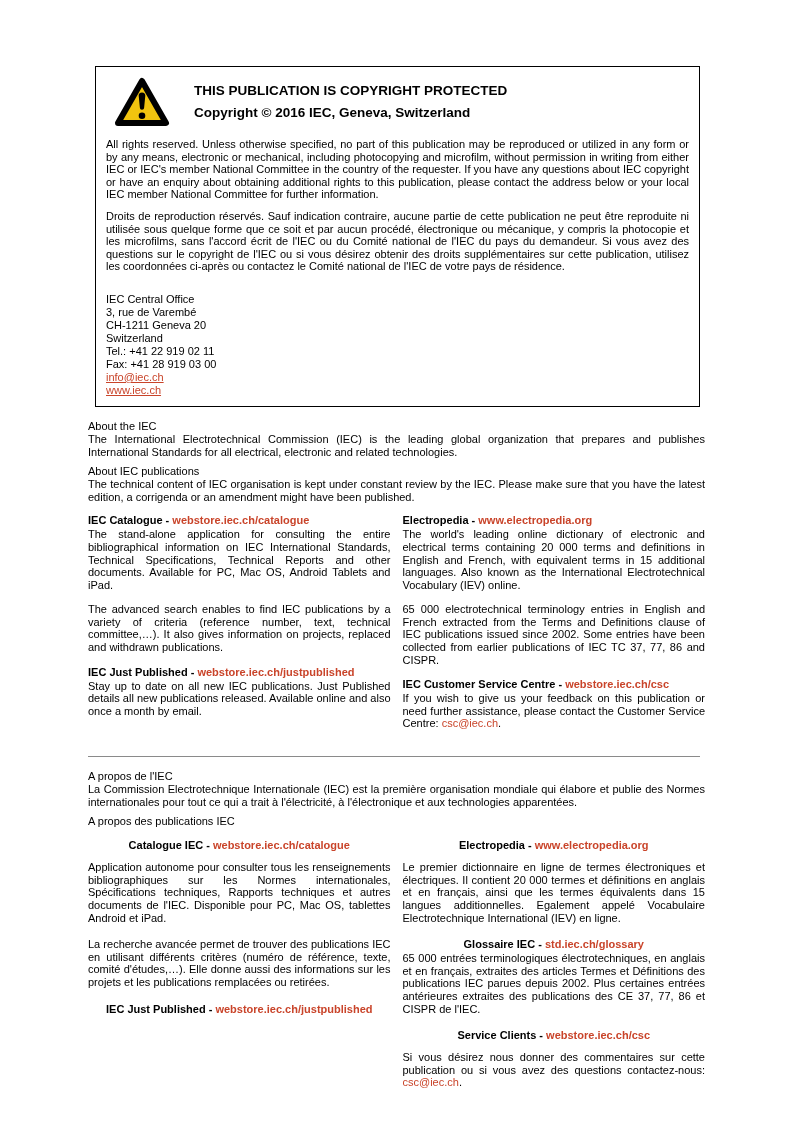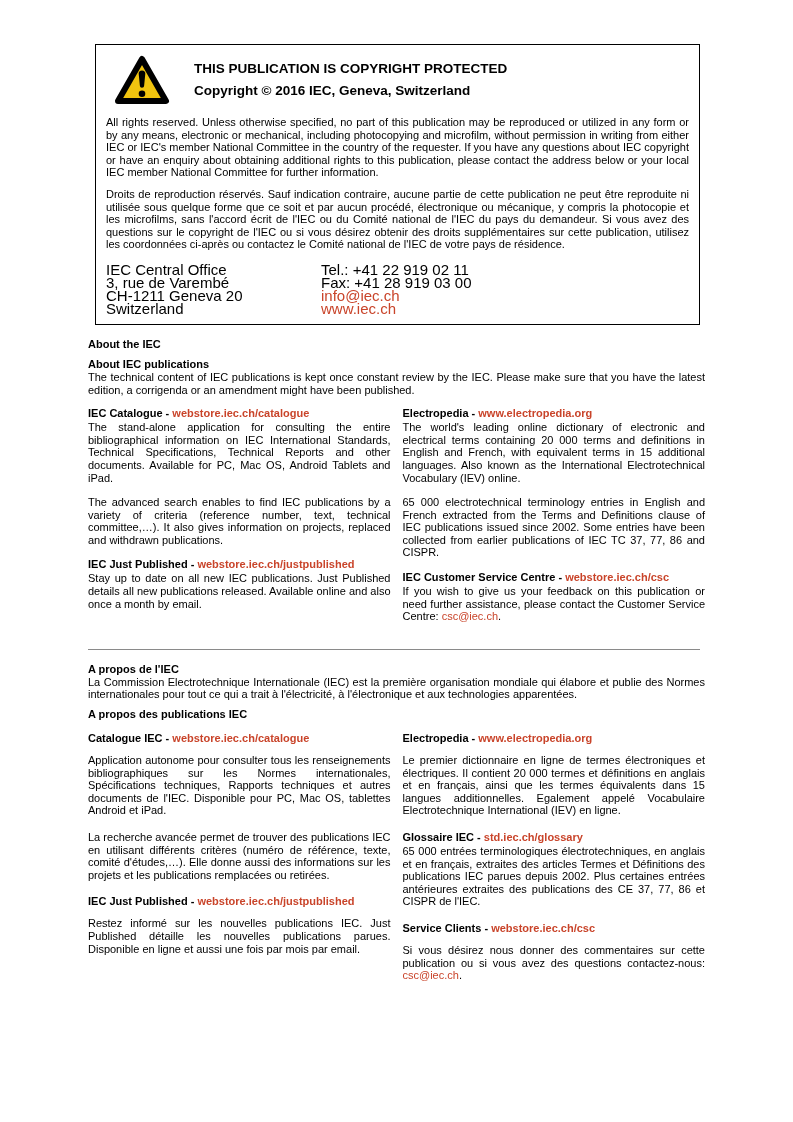--- a/index.html
+++ b/index.html
@@ -9,51 +9,51 @@
   *{margin:0;padding:0;box-sizing:border-box;}
   html,body{background:#fff;}
   body{
     width:793px;height:1122px;
     font-family:"Liberation Sans",sans-serif;
     color:#000;
   }
   .page{
     position:relative;width:793px;height:1122px;
     background:#fff;overflow:hidden;
-    padding:44px 88px 0 88px;
+    padding:66px 88px 0 88px;
   }
   
   .copyright-box{
     border:1px solid #000;
     margin:0 5px 0 7px;
     padding:8px 10px 9px 10px;
   }
   .box-header{display:flex;align-items:center;gap:24px;padding:2px 0 2px 8px;}
   .warning svg{display:block;}
   .warning polygon{fill:var(--warning-fill);}
   .box-titles{display:flex;flex-direction:column;gap:6px;}
   .box-title{font-weight:bold;font-size:13.5px;line-height:16px;}
   .box-para{font-size:11px;line-height:12.6px;text-align:justify;margin-top:9px;}
-  .address-row{display:flex;margin-top:12px;font-size:15px;line-height:13px;}
+  .address-row{display:flex;margin-top:20px;font-size:11px;line-height:13px;flex-direction:column;}
   .address-col{width:215px;}
-  .contact-col .link{display:block;}
+  .contact-col .link{display:block;text-decoration:underline;}
   
   .link{color:var(--link-color);text-decoration:none;cursor:pointer;}
   
   .section{margin-top:13px;}
-  .sec-heading{font-size:11px;font-weight:bold;line-height:13px;margin-top:7px;}
+  .sec-heading{font-size:11px;font-weight:normal;line-height:13px;margin-top:7px;}
   .sec-heading:first-child{margin-top:0;}
   .sec-para{font-size:11px;line-height:12.6px;text-align:justify;}
   .columns{display:flex;gap:12px;margin-top:11px;}
   .col{flex:1;min-width:0;}
   .entry{margin-bottom:12px;}
   .entry-title{font-size:11px;font-weight:bold;line-height:13px;margin-bottom:1px;}
   .entry-title .link{font-weight:bold;}
   .entry-body{font-size:11px;line-height:12.6px;text-align:justify;}
-  .french .entry-title{margin-bottom:9px;}
+  .french .entry-title{margin-bottom:9px;text-align:center;}
   .french .entry{margin-bottom:14px;}
   .french .entry.tight .entry-title{margin-bottom:1px;}
   .divider{border:none;border-top:1px solid #8a8a8a;margin:14px 5px 11px 0;}
 </style>
 </head>
 <body>
 
 <div class="page">
 
   <div class="copyright-box">
@@ -83,22 +83,23 @@
         <div>Tel.: +41 22 919 02 11</div>
         <div>Fax: +41 28 919 03 00</div>
         <a class="link">info@iec.ch</a>
         <a class="link">www.iec.ch</a>
       </div>
     </div>
   </div>
 
   <div class="section">
     <div class="sec-heading">About the IEC</div>
+    <p class="sec-para">The International Electrotechnical Commission (IEC) is the leading global organization that prepares and publishes International Standards for all electrical, electronic and related technologies.</p>
     <div class="sec-heading">About IEC publications</div>
-    <p class="sec-para">The technical content of IEC publications is kept once constant review by the IEC. Please make sure that you have the latest edition, a corrigenda or an amendment might have been published.</p>
+    <p class="sec-para">The technical content of IEC organisation is kept under constant review by the IEC. Please make sure that you have the latest edition, a corrigenda or an amendment might have been published.</p>
 
     <div class="columns">
       <div class="col">
         <div class="entry">
           <p class="entry-title"><span>IEC Catalogue - </span><a class="link">webstore.iec.ch/catalogue</a></p>
           <p class="entry-body">The stand-alone application for consulting the entire bibliographical information on IEC International Standards, Technical Specifications, Technical Reports and other documents. Available for PC, Mac OS, Android Tablets and iPad.</p>
         </div>
         <div class="entry">
           <p class="entry-body">The advanced search enables to find IEC publications by a variety of criteria (reference number, text, technical committee,…). It also gives information on projects, replaced and withdrawn publications.</p>
         </div>
@@ -134,21 +135,20 @@
       <div class="col">
         <div class="entry">
           <p class="entry-title"><span>Catalogue IEC - </span><a class="link">webstore.iec.ch/catalogue</a></p>
           <p class="entry-body">Application autonome pour consulter tous les renseignements bibliographiques sur les Normes internationales, Spécifications techniques, Rapports techniques et autres documents de l'IEC. Disponible pour PC, Mac OS, tablettes Android et iPad.</p>
         </div>
         <div class="entry">
           <p class="entry-body">La recherche avancée permet de trouver des publications IEC en utilisant différents critères (numéro de référence, texte, comité d'études,…). Elle donne aussi des informations sur les projets et les publications remplacées ou retirées.</p>
         </div>
         <div class="entry">
           <p class="entry-title"><span>IEC Just Published - </span><a class="link">webstore.iec.ch/justpublished</a></p>
-          <p class="entry-body">Restez informé sur les nouvelles publications IEC. Just Published détaille les nouvelles publications parues. Disponible en ligne et aussi une fois par mois par email.</p>
         </div>
       </div>
       <div class="col">
         <div class="entry">
           <p class="entry-title"><span>Electropedia - </span><a class="link">www.electropedia.org</a></p>
           <p class="entry-body">Le premier dictionnaire en ligne de termes électroniques et électriques. Il contient 20 000 termes et définitions en anglais et en français, ainsi que les termes équivalents dans 15 langues additionnelles. Egalement appelé Vocabulaire Electrotechnique International (IEV) en ligne.</p>
         </div>
         <div class="entry tight">
           <p class="entry-title"><span>Glossaire IEC - </span><a class="link">std.iec.ch/glossary</a></p>
           <p class="entry-body">65 000 entrées terminologiques électrotechniques, en anglais et en français, extraites des articles Termes et Définitions des publications IEC parues depuis 2002. Plus certaines entrées antérieures extraites des publications des CE 37, 77, 86 et CISPR de l'IEC.</p>

